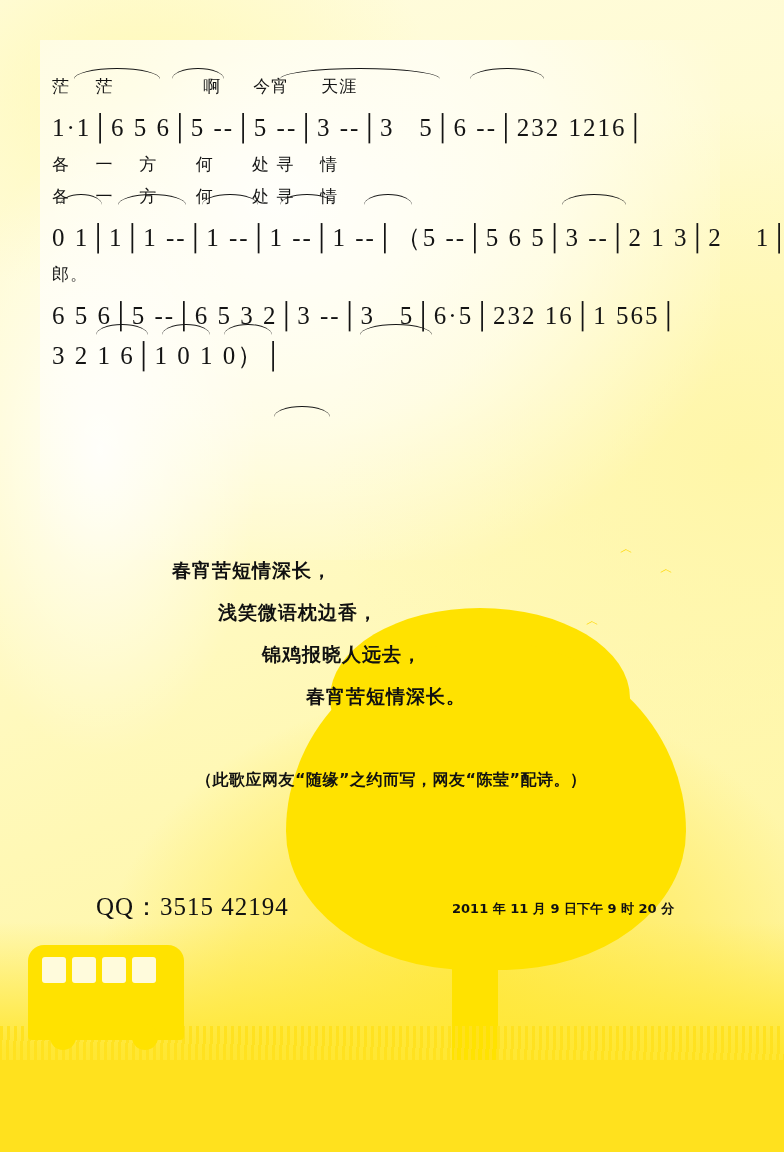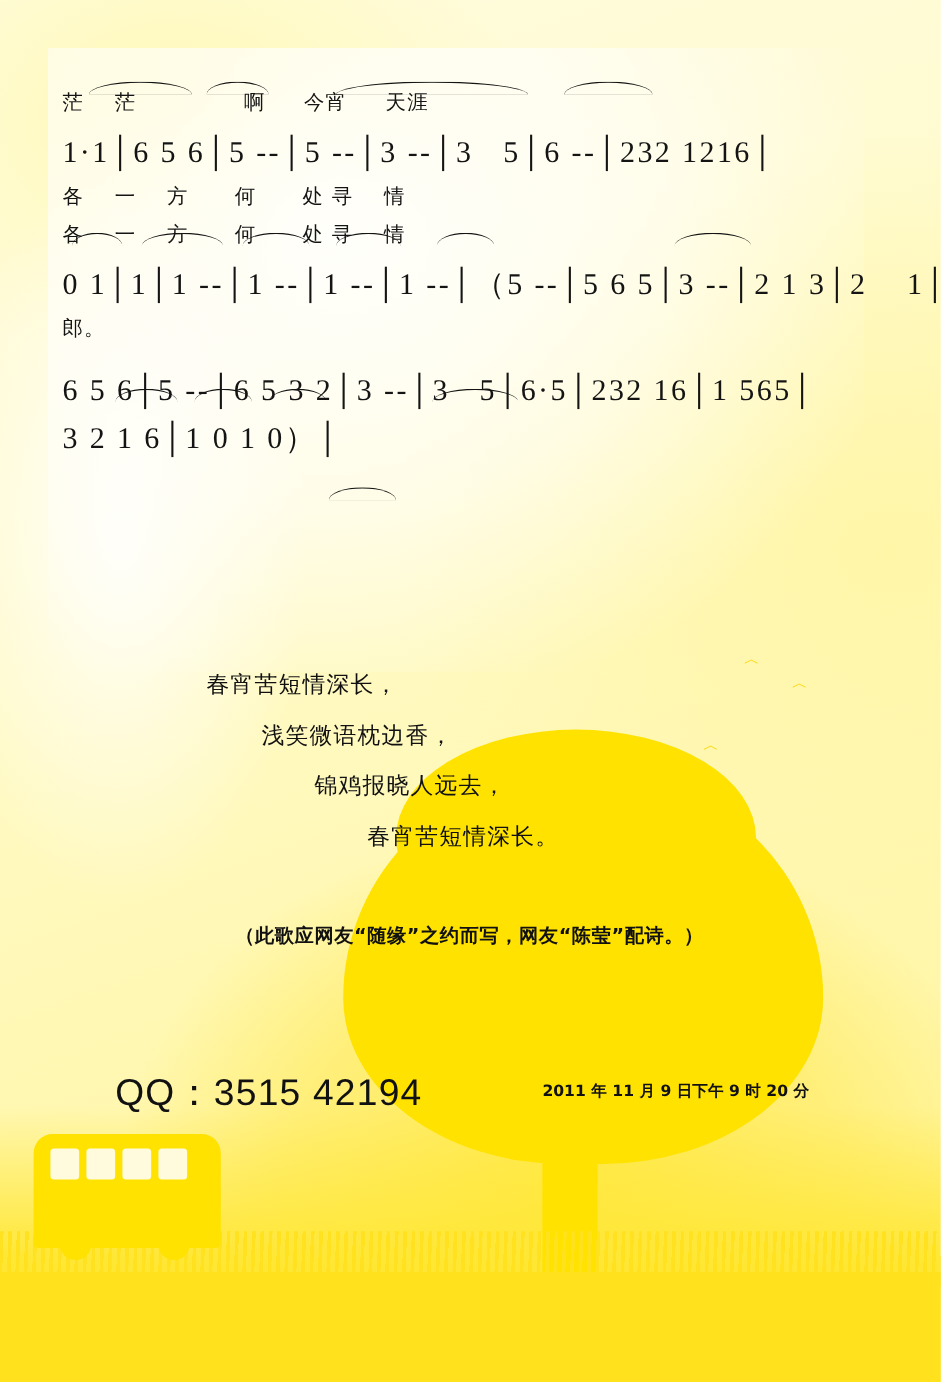--- a/index.html
+++ b/index.html
@@ -145,41 +145,42 @@
     left: 0;
     top: 558px;
     width: 784px;
     font-family: "DejaVu Sans", sans-serif;
     font-size: 19px;
     color: #111;
     letter-spacing: 1px;
   }
   .poem div {
     margin-bottom: 16px;
+    font-weight: bold;
   }
   .p1 { padding-left: 172px; }
   .p2 { padding-left: 218px; }
   .p3 { padding-left: 262px; }
   .p4 { padding-left: 306px; }
   .note {
     position: absolute;
     left: 196px;
     top: 770px;
     font-family: "DejaVu Sans", sans-serif;
     font-size: 16px;
     color: #111;
     letter-spacing: 0.5px;
     font-weight: bold;
   }
   .qq {
     position: absolute;
     left: 96px;
     top: 890px;
-    font-family: Liberation Sans, sans-serif;
-    font-size: 31px;
+    font-family: Liberation Serif, serif;
+    font-size: 25px;
     color: #111;
     letter-spacing: 1px;
   }
   .timestamp {
     position: absolute;
     left: 452px;
     top: 900px;
     font-family: "DejaVu Sans", sans-serif;
     font-size: 13px;
     font-weight: bold;
@@ -236,21 +237,21 @@
       <div class="lyric-line">各    一    方      何      处 寻    情</div>
       <div class="lyric-line">各    一    方      何      处 寻    情</div>
 
       <div class="staff-line" style="margin-top:6px;">0 1│1│1 --│1 --│1 --│1 --│（5 --│5 6 5│3 --│2 1 3│2    1│</div>
       <div class="slur" style="left:44px; top:254px; width:52px;"></div>
       <div class="slur" style="left:110px; top:254px; width:48px;"></div>
       <div class="slur" style="left:172px; top:254px; width:48px;"></div>
       <div class="slur" style="left:308px; top:254px; width:72px;"></div>
       <div class="lyric-line">郎。</div>
 
-      <div class="staff-line" style="margin-top:16px;">6 5 6│5 --│6 5 3 2│3 --│3   5│6·5│232 16│1 565│</div>
+      <div class="staff-line" style="margin-top:6px;">6 5 6│5 --│6 5 3 2│3 --│3   5│6·5│232 16│1 565│</div>
       <div class="slur" style="left:222px; top:336px; width:56px;"></div>
 
       <div class="staff-line">3 2 1 6│1 0 1 0）│</div>
     </div>
 
     <div class="poem">
       <div class="p1">春宵苦短情深长，</div>
       <div class="p2">浅笑微语枕边香，</div>
       <div class="p3">锦鸡报晓人远去，</div>
       <div class="p4">春宵苦短情深长。</div>

